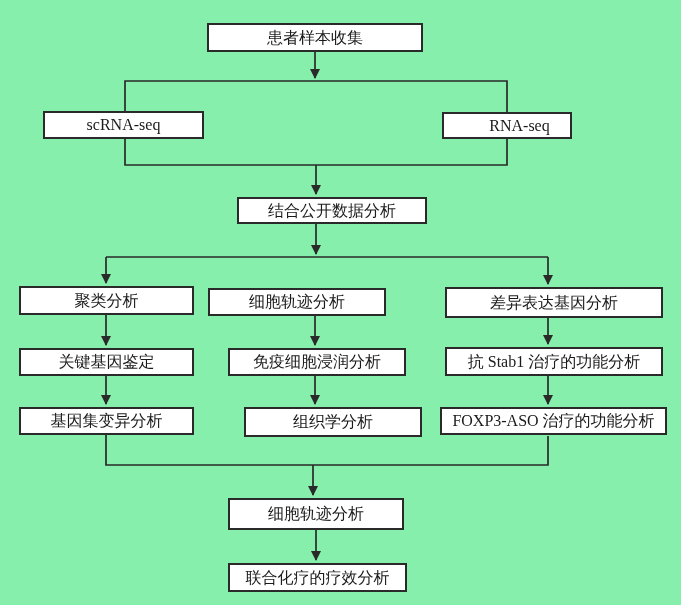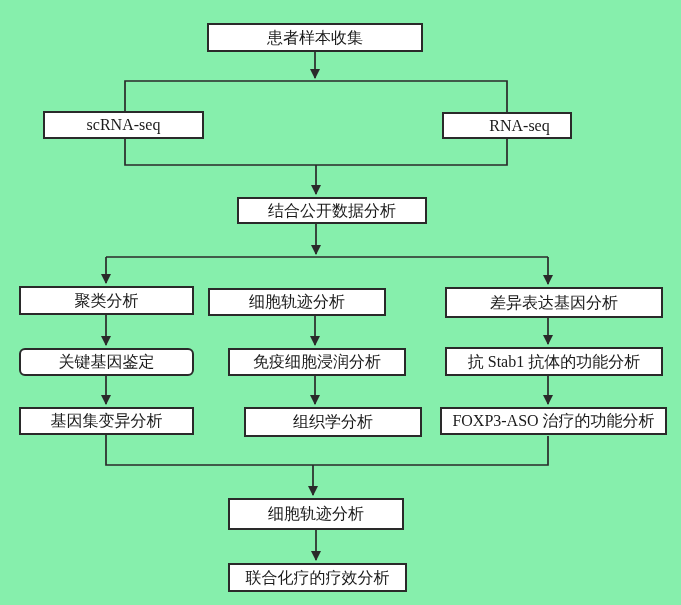--- a/index.html
+++ b/index.html
@@ -88,25 +88,25 @@
   <div class="node" style="left:442px; top:112px; width:130px; height:27px;padding-left:25px;">RNA-seq</div>
 
   <div class="node" style="left:221px; top:197px; width:190px; height:27px;margin-left:16px;">结合公开数据分析</div>
 
   <div class="node" style="left:19px; top:286px; width:175px; height:29px;">聚类分析</div>
 
   <div class="node" style="left:208px; top:288px; width:178px; height:28px;">细胞轨迹分析</div>
 
   <div class="node" style="left:445px; top:287px; width:218px; height:31px;">差异表达基因分析</div>
 
-  <div class="node" style="left:19px; top:348px; width:175px; height:28px;border-radius:6px;">关键基因鉴定</div>
+  <div class="node" style="left:19px; top:348px; width:175px; height:28px;">关键基因鉴定</div>
 
   <div class="node" style="left:228px; top:348px; width:178px; height:28px;">免疫细胞浸润分析</div>
 
-  <div class="node" style="left:445px; top:347px; width:218px; height:29px;">抗 Stab1 抗体的功能分析</div>
+  <div class="node" style="left:445px; top:347px; width:218px; height:29px;">抗 Stab1 治疗的功能分析</div>
 
   <div class="node" style="left:19px; top:407px; width:175px; height:28px;">基因集变异分析</div>
 
   <div class="node" style="left:226px; top:407px; width:178px; height:30px;margin-left:18px;">组织学分析</div>
 
   <div class="node" style="left:440px; top:407px; width:227px; height:28px;">FOXP3-ASO 治疗的功能分析</div>
 
   <div class="node" style="left:228px; top:498px; width:176px; height:32px;">细胞轨迹分析</div>
 
   <div class="node" style="left:228px; top:563px; width:179px; height:29px;">联合化疗的疗效分析</div>

